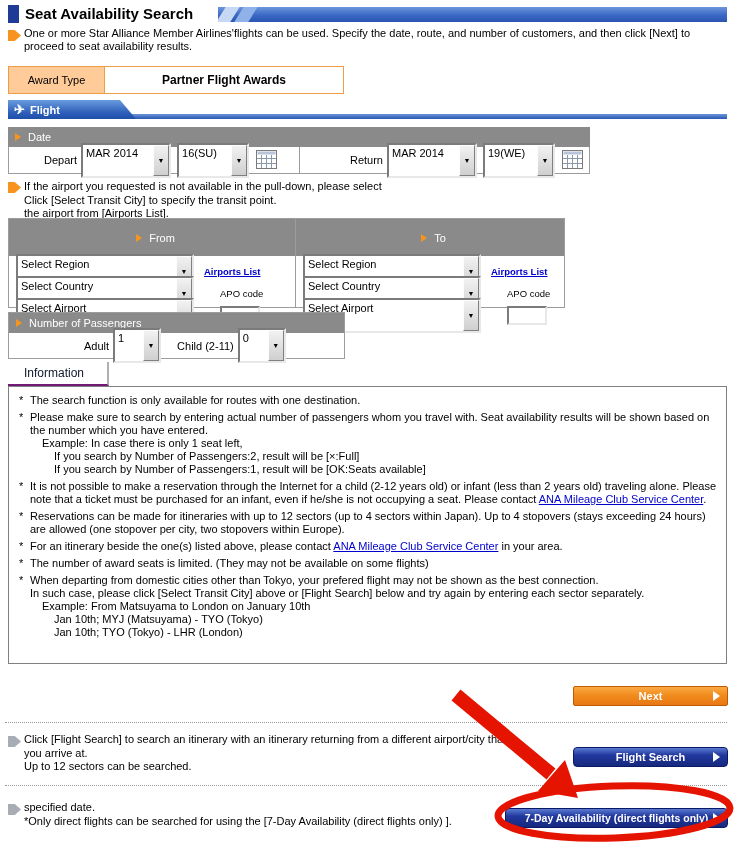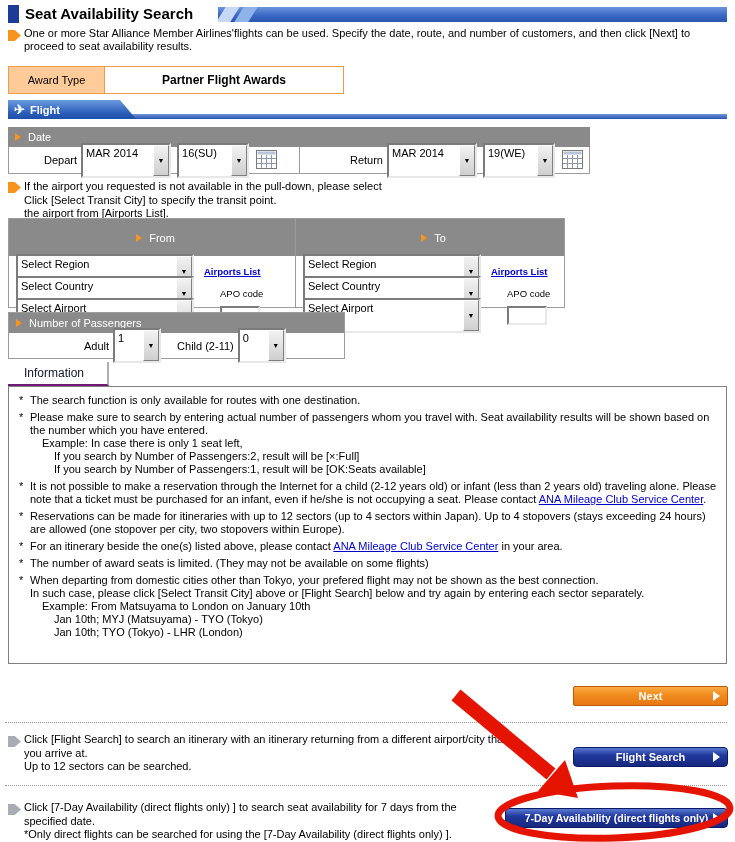--- a/index.html
+++ b/index.html
@@ -349,21 +349,20 @@
   <div>Up to 12 sectors can be searched.</div>
 </div>
 <div class="btn-navy btn-flight-search">
   <span>Flight Search</span>
   <span class="btn-side-arrow"></span>
 </div>
 
 <div class="dotted" style="top:785px;"></div>
 <span class="arrow-bullet arrow-gray" style="left:8px; top:804px;"></span>
 <div class="note-text" style="top:801px;">
-  <div>Click [7-Day Availability (direct flights only) ] to search seat availability for 7 days from the</div>
   <div>specified date.</div>
   <div>*Only direct flights can be searched for using the [7-Day Availability (direct flights only) ].</div>
 </div>
 <div class="btn-navy btn-seven-day">
   <span>7-Day Availability (direct flights only)</span>
   <span class="btn-side-arrow"></span>
 </div>
 
 <svg class="annot" width="735" height="842">
   <line x1="456" y1="695" x2="551" y2="774" stroke="#E51400" stroke-width="14"></line>

